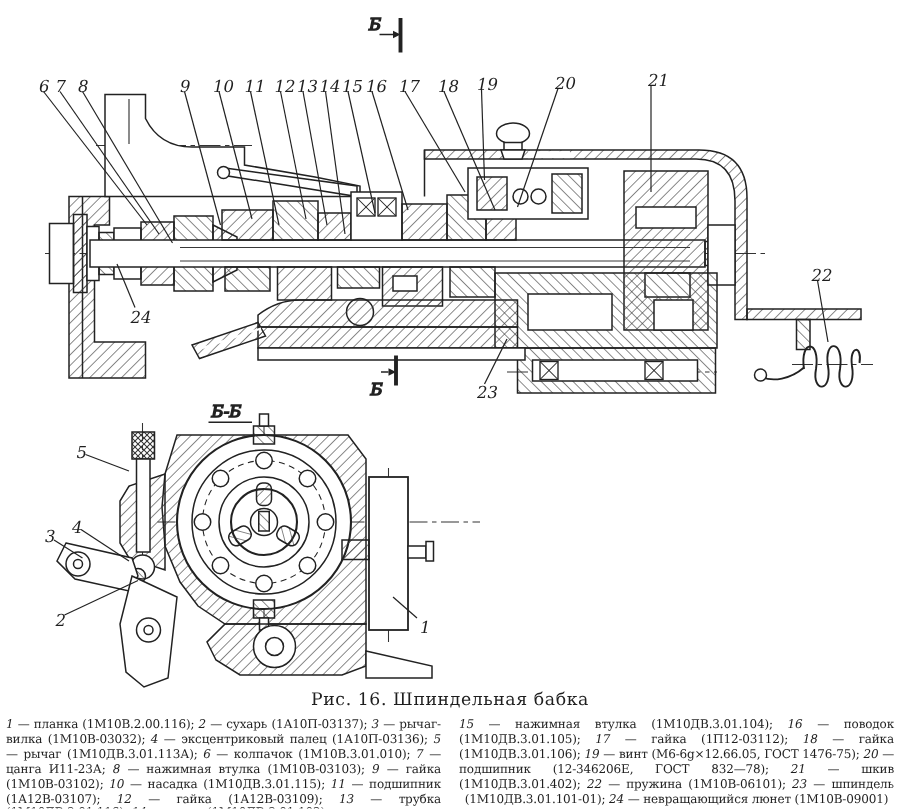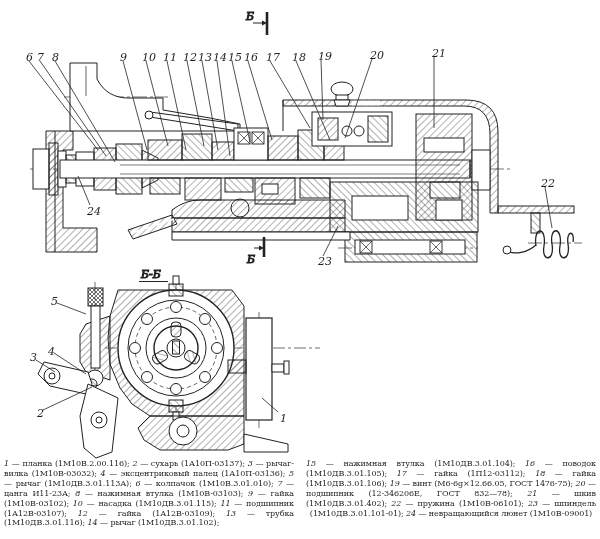--- a/index.html
+++ b/index.html
@@ -301,17 +301,18 @@
         <text x="30" y="361" font-size="11">3</text>
         <line x1="43" y1="410" x2="92" y2="387" stroke="#222" stroke-width="0.8"></line>
         <text x="37" y="417" font-size="11">2</text>
         <line x1="278" y1="412" x2="262" y2="398" stroke="#222" stroke-width="0.8"></line>
         <text x="280" y="422" font-size="11">1</text>
       </g>
 </svg>
 </div>
 
 <div class="caption">
+  <div class="fig-title">Рис. 16. Шпиндельная бабка</div>
   <div class="parts">
     <div class="col" id="parts-col1"><span><i>1</i> — планка (1М10В.2.00.116)</span>; <span><i>2</i> — сухарь (1А10П-03137)</span>; <span><i>3</i> — рычаг-вилка (1М10В-03032)</span>; <span><i>4</i> — эксцентриковый палец (1А10П-03136)</span>; <span><i>5</i> — рычаг (1М10ДВ.3.01.113А)</span>; <span><i>6</i> — колпачок (1М10В.3.01.010)</span>; <span><i>7</i> — цанга И11-23А</span>; <span><i>8</i> — нажимная втулка (1М10В-03103)</span>; <span><i>9</i> — гайка (1М10В-03102)</span>; <span><i>10</i> — насадка (1М10ДВ.3.01.115)</span>; <span><i>11</i> — подшипник (1А12В-03107)</span>; <span><i>12</i> — гайка (1А12В-03109)</span>; <span><i>13</i> — трубка (1М10ДВ.3.01.116)</span>; <span><i>14</i> — рычаг (1М10ДВ.3.01.102)</span>; </div>
     <div class="col center-last" id="parts-col2"><span><i>15</i> — нажимная втулка (1М10ДВ.3.01.104)</span>; <span><i>16</i> — поводок (1М10ДВ.3.01.105)</span>; <span><i>17</i> — гайка (1П12-03112)</span>; <span><i>18</i> — гайка (1М10ДВ.3.01.106)</span>; <span><i>19</i> — винт (М6-6g×12.66.05, ГОСТ 1476-75)</span>; <span><i>20</i> — подшипник (12-346206Е, ГОСТ 832—78)</span>; <span><i>21</i> — шкив (1М10ДВ.3.01.402)</span>; <span><i>22</i> — пружина (1М10В-06101)</span>; <span><i>23</i> — шпиндель (1М10ДВ.3.01.101-01)</span>; <span><i>24</i> — невращающийся люнет (1М10В-09001)</span></div>
   </div>
 </div>
 
 </body></html>

